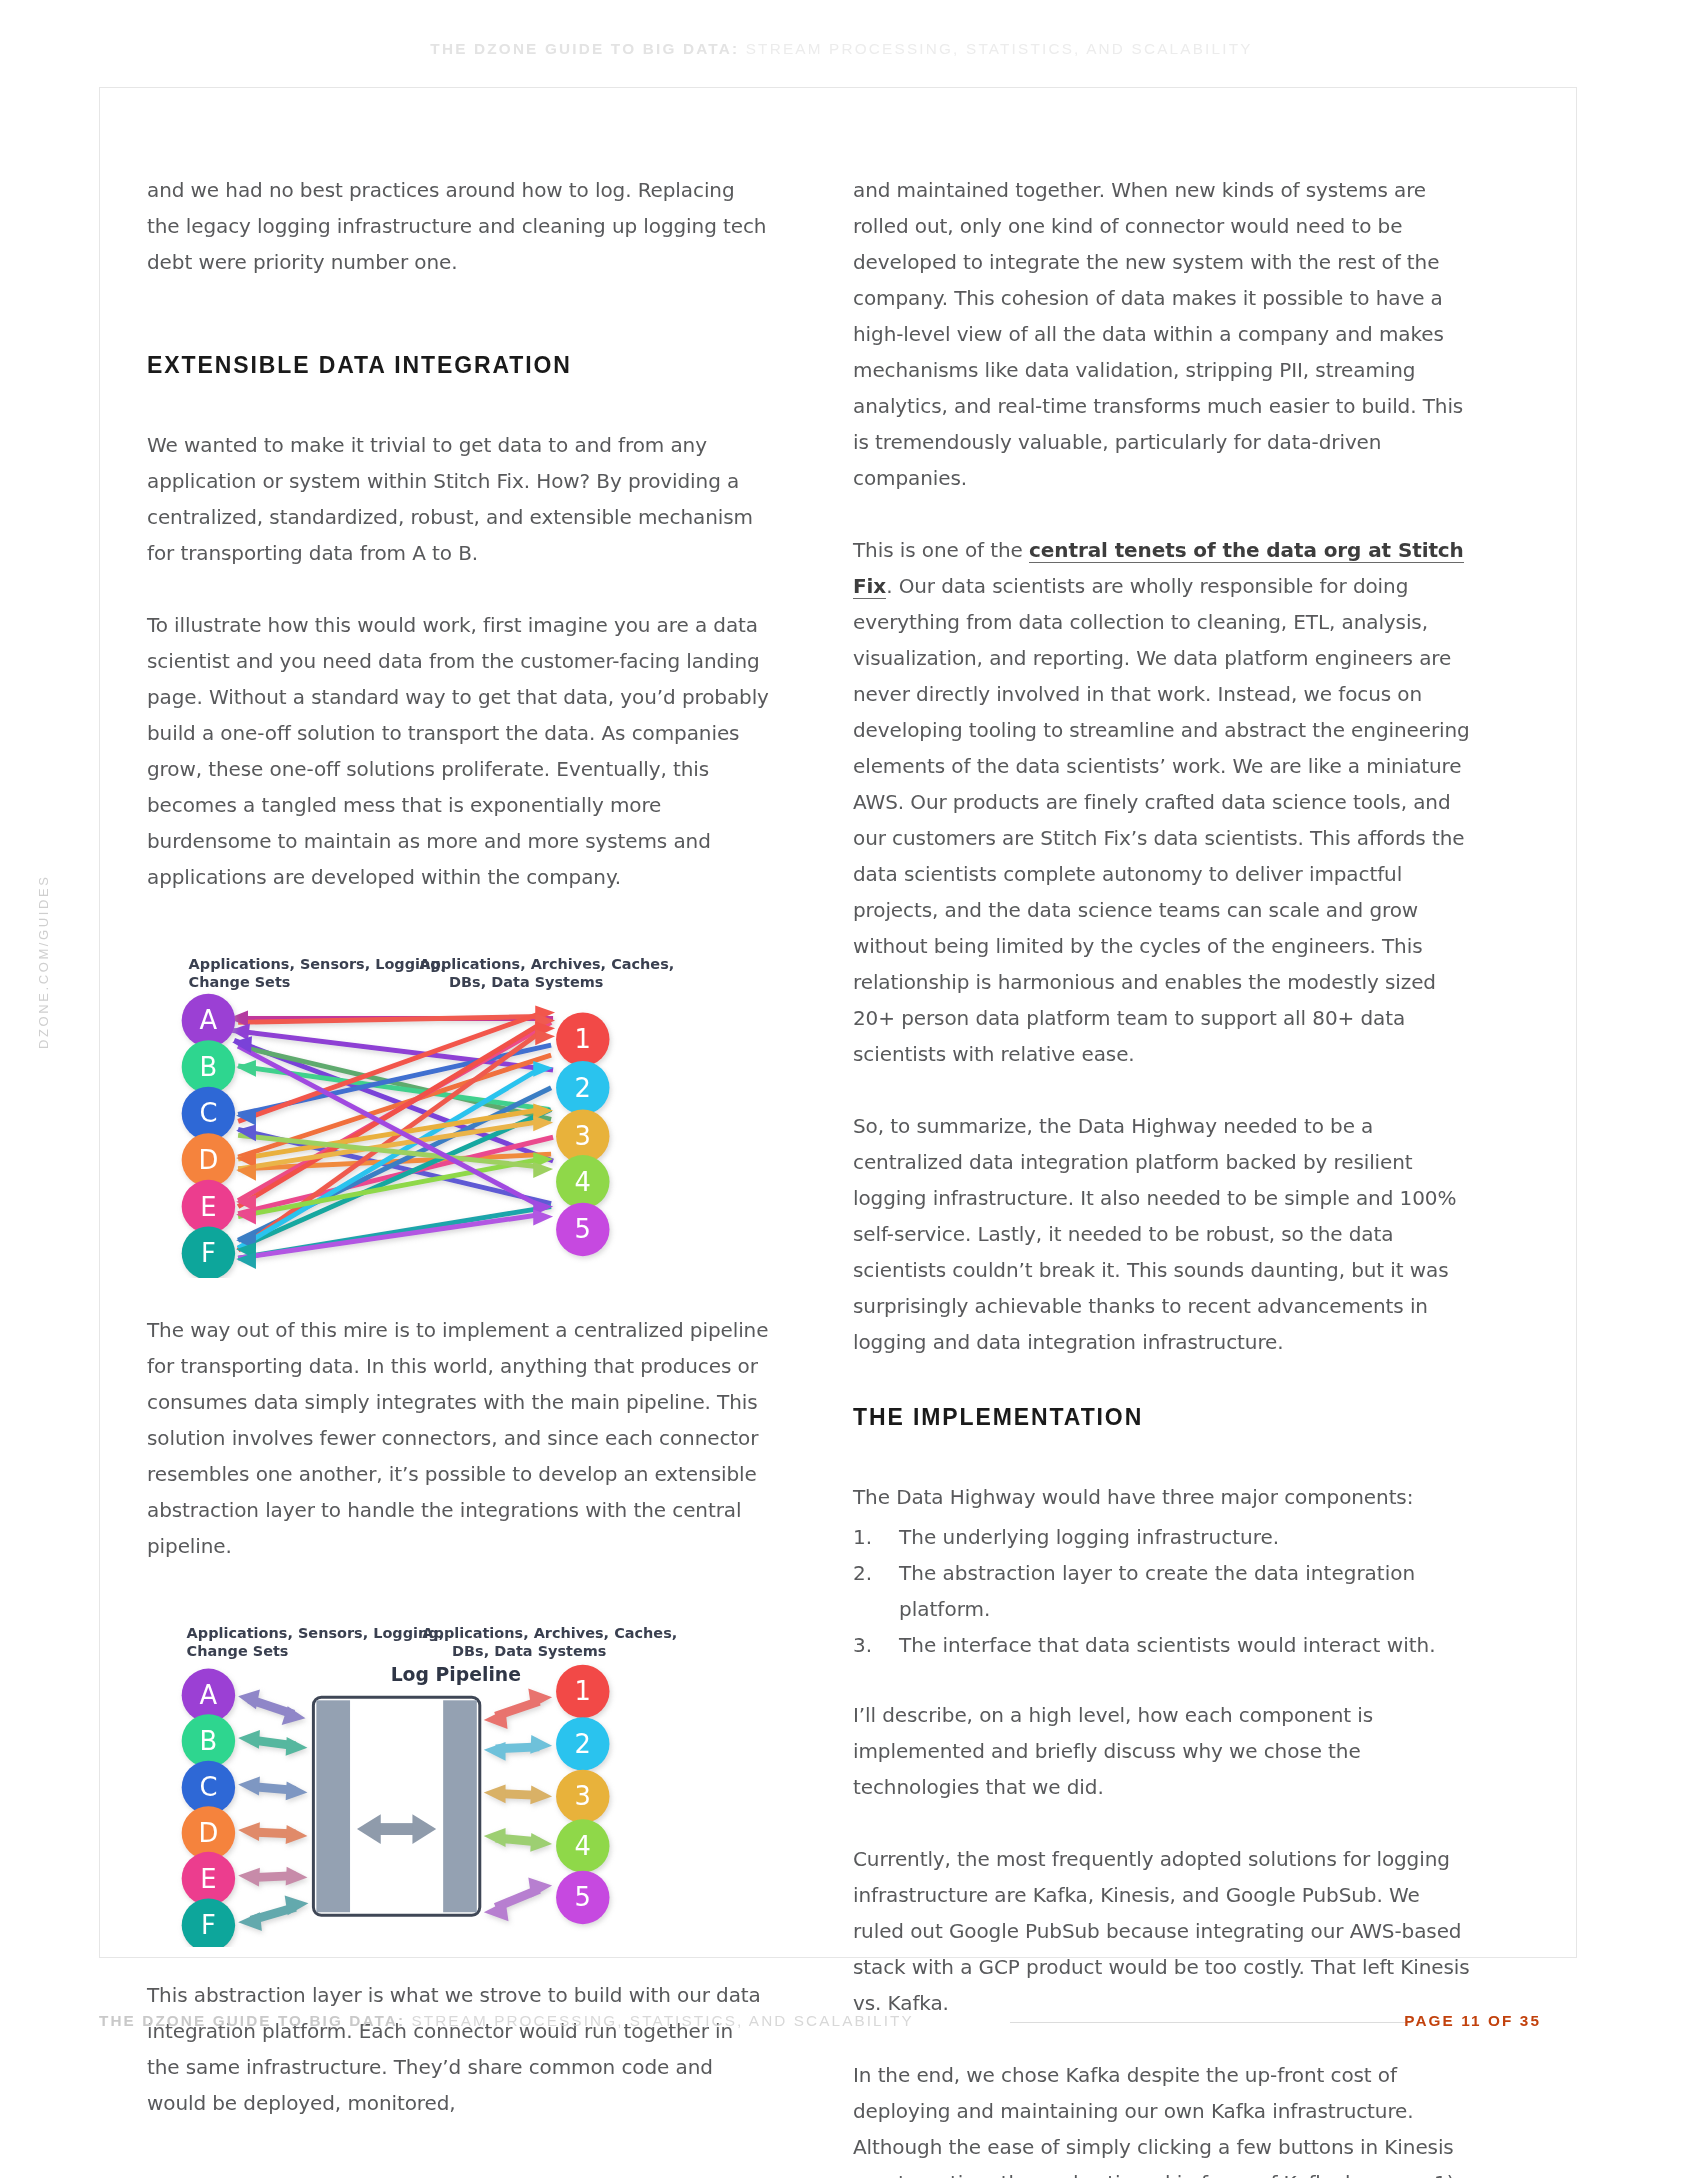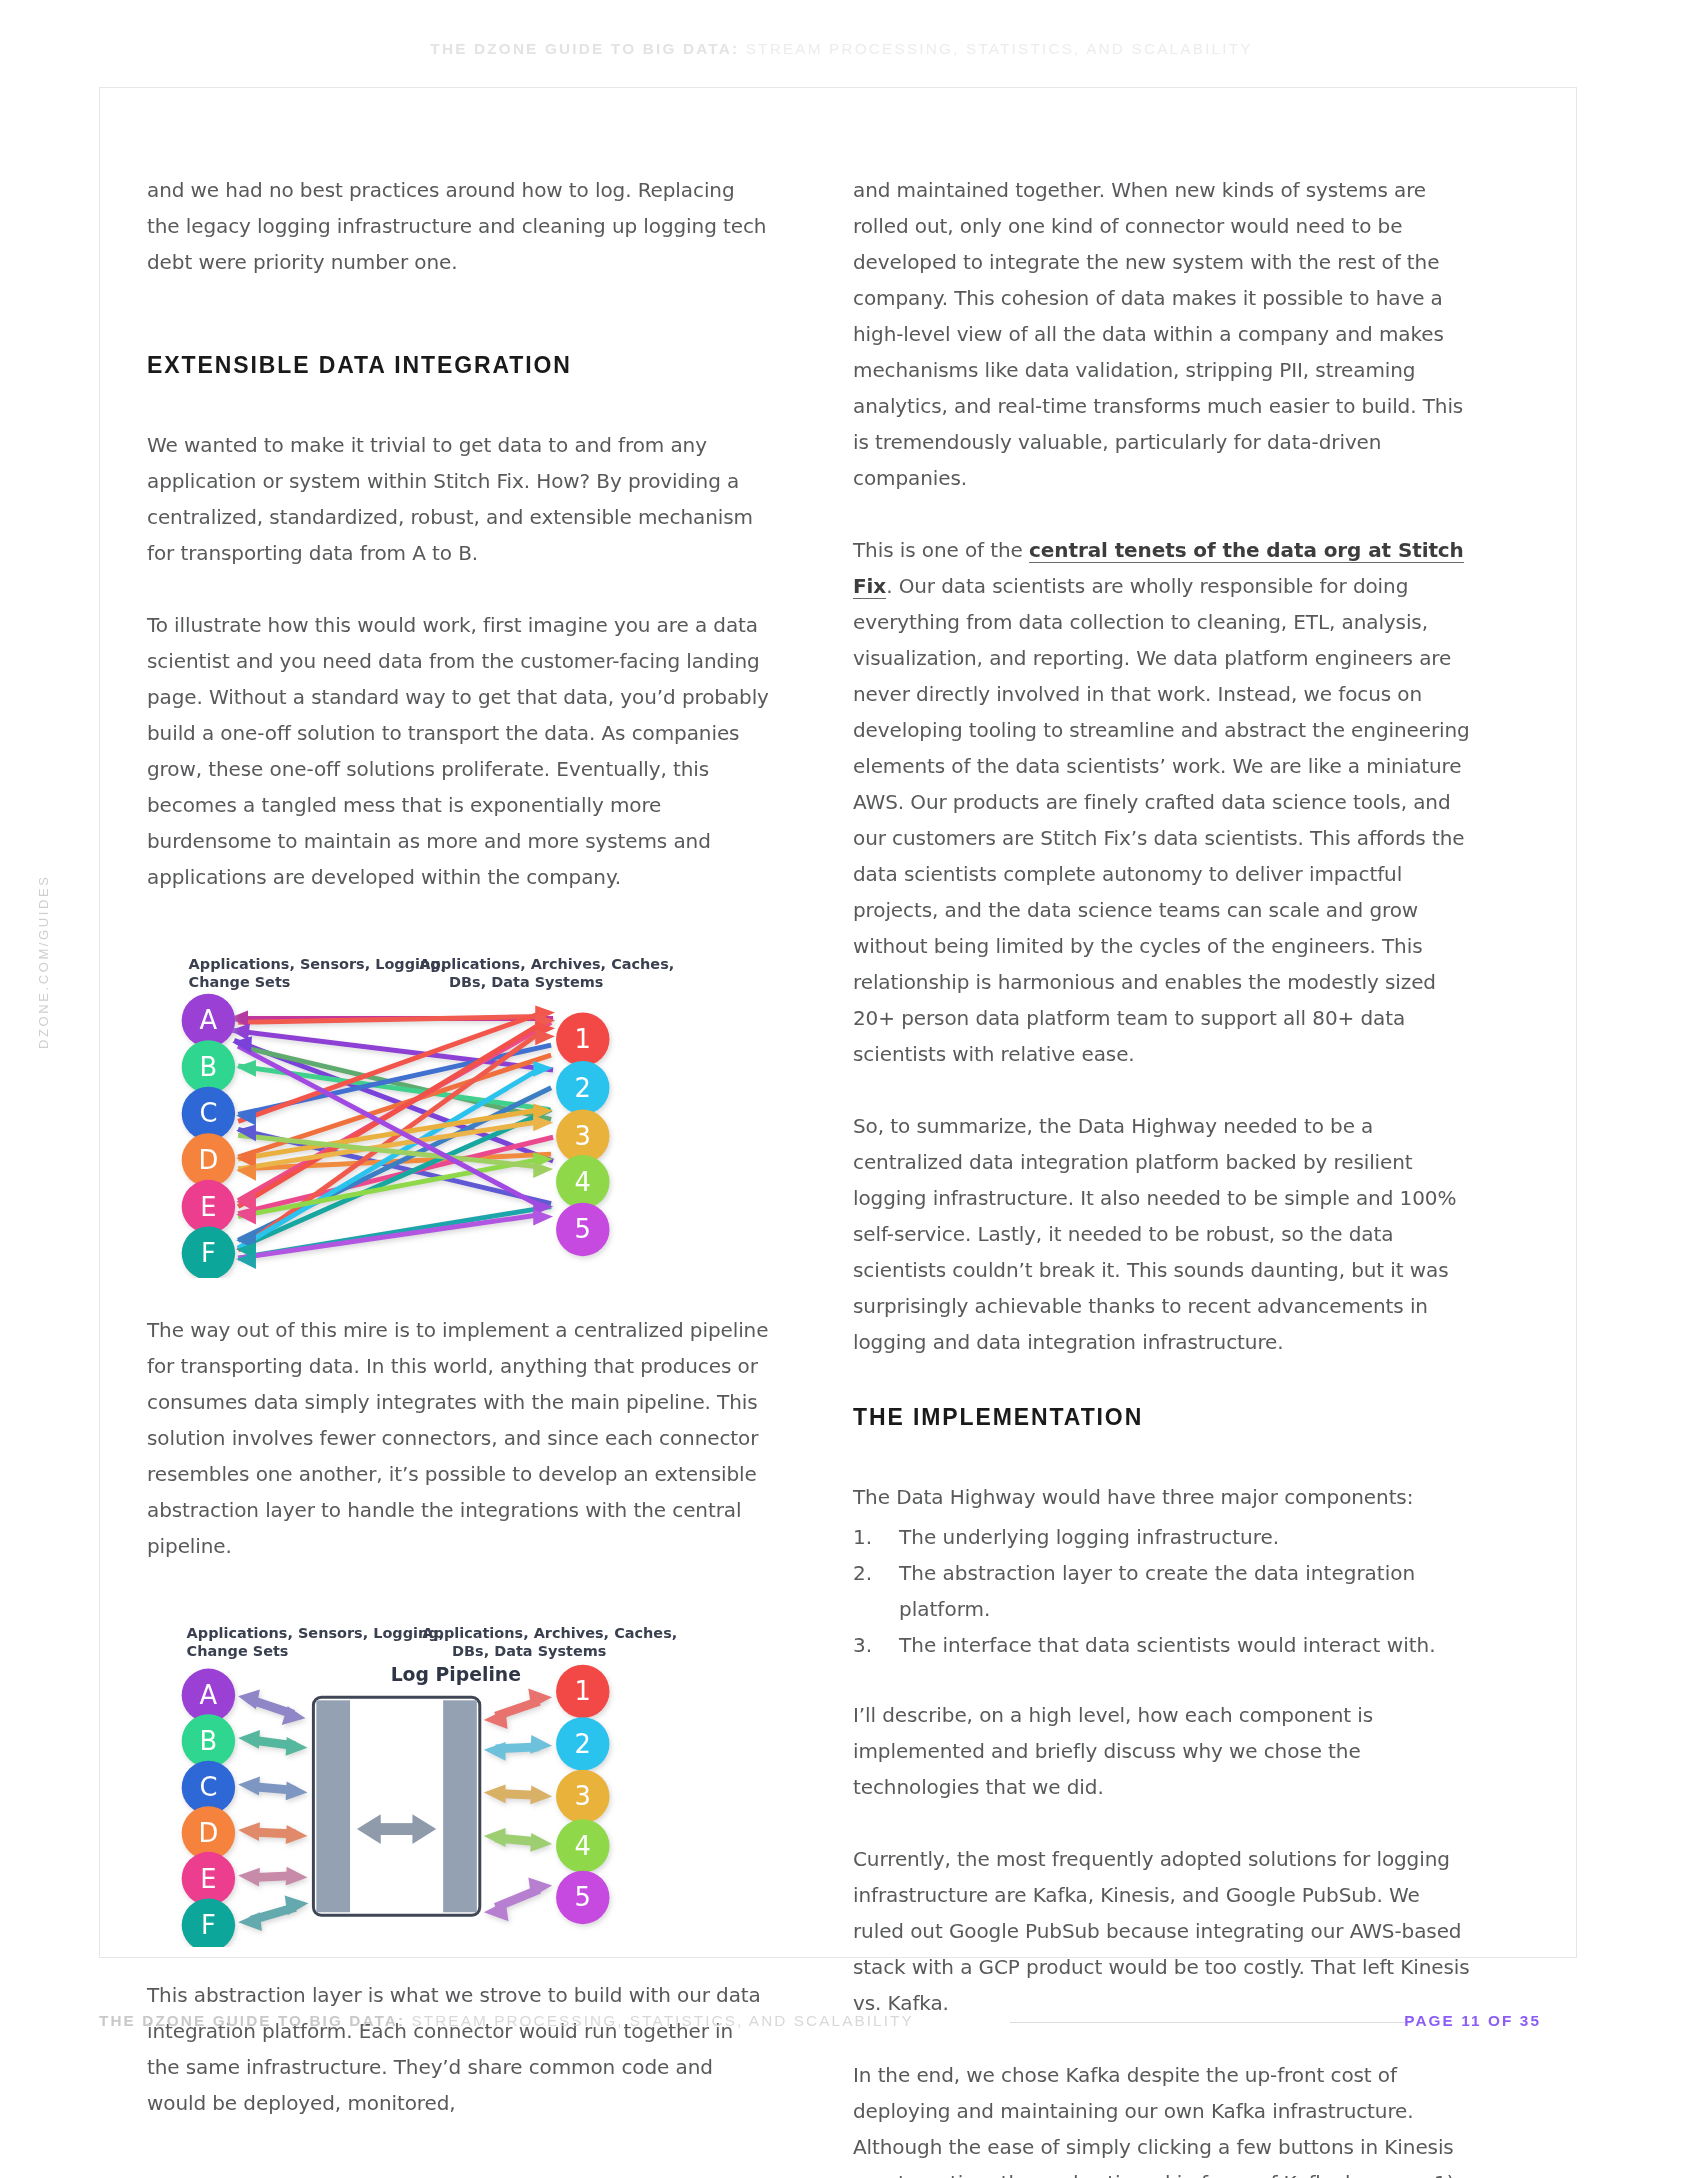--- a/index.html
+++ b/index.html
@@ -170,21 +170,21 @@
     height: 1px;
     background: #dcdcdc;
   }
   .footer-right {
     position: absolute;
     right: 106px;
     top: 4px;
     font-size: 15.3px;
     letter-spacing: 2.1px;
     font-weight: 700;
-    color: #8b5cf6;
+    color: #c2410c;
     white-space: nowrap;
   }
 </style>
 </head>
 <body>
 
 <div class="running-header">
   <span>THE DZONE GUIDE TO BIG DATA:</span><span class="rh-light"> STREAM PROCESSING, STATISTICS, AND SCALABILITY</span>
 </div>
 

